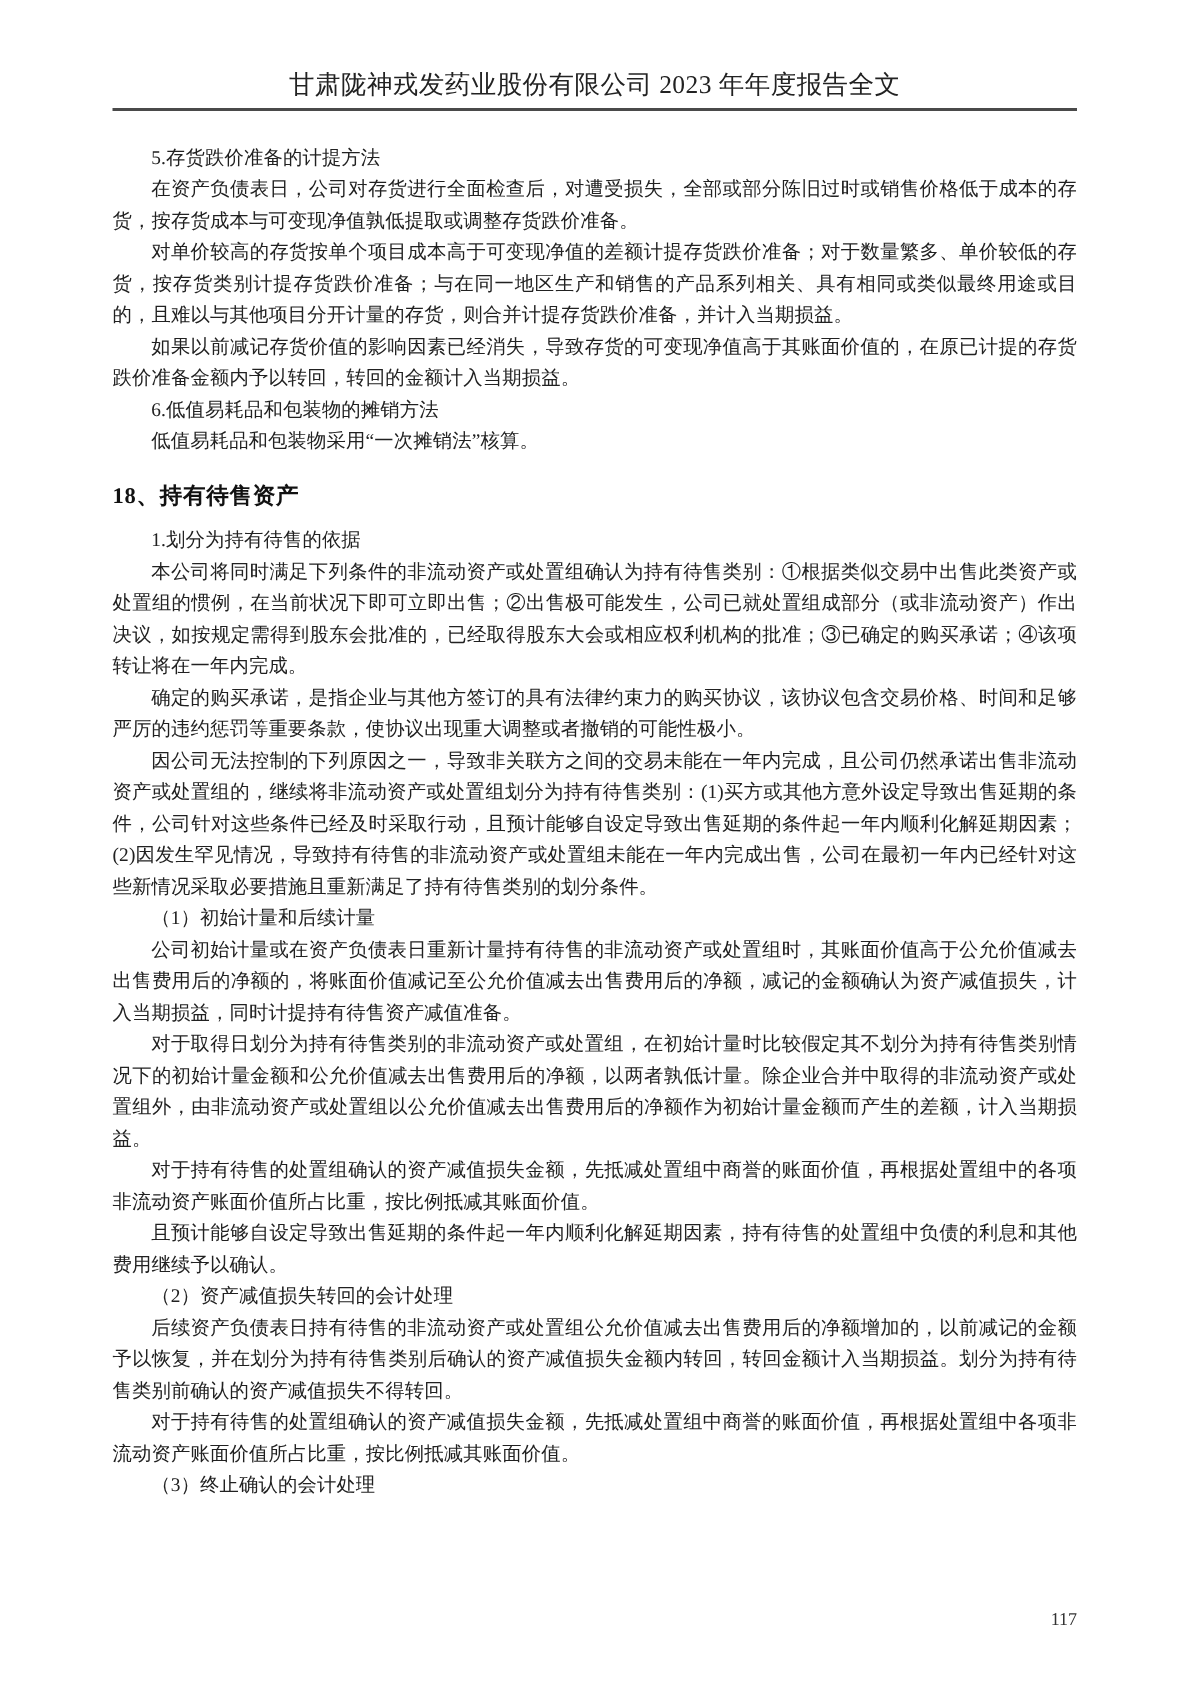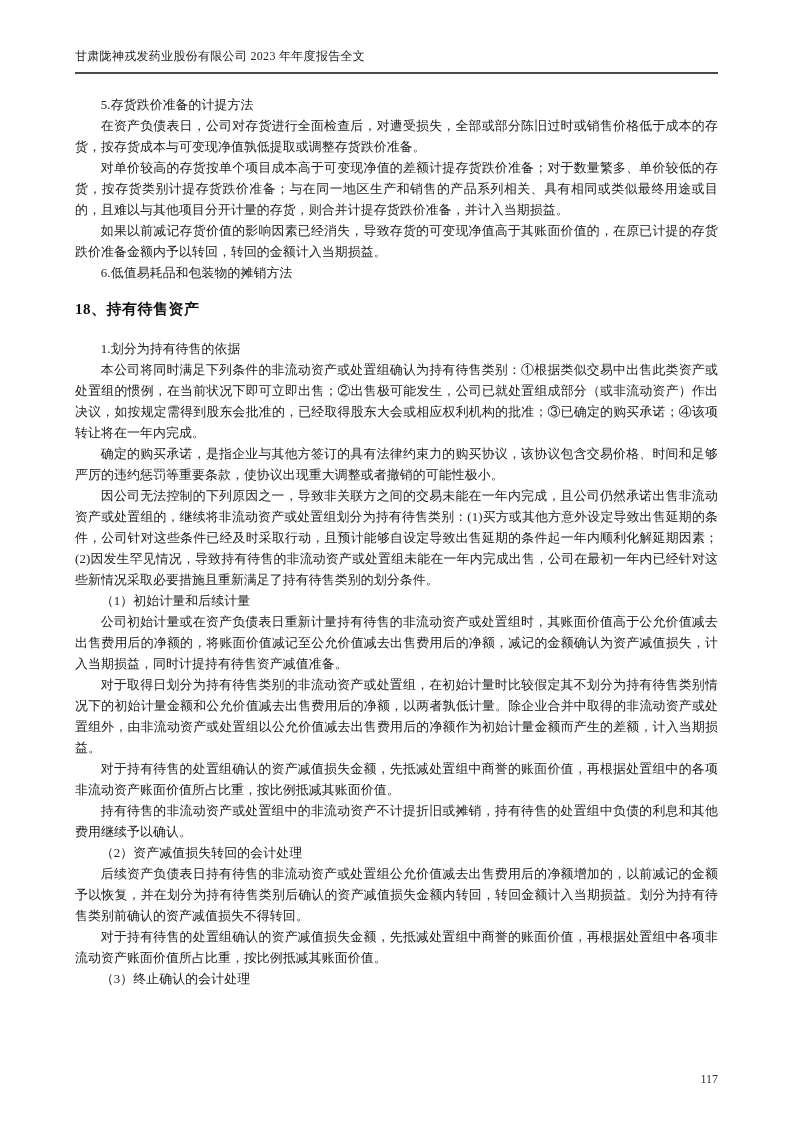--- a/index.html
+++ b/index.html
@@ -16,22 +16,22 @@
     background: #ffffff;
     overflow: hidden;
   }
   .content {
     position: absolute;
     left: 75px;
     top: 48px;
     width: 643px;
   }
   .report-header {
-    text-align: left;
-    font-size: 12px;
+    text-align: center;
+    font-size: 17px;
     line-height: 17px;
     color: #222222;
     padding-bottom: 7px;
     letter-spacing: 0.3px;
   }
   .header-rule {
     width: 100%;
     height: 2px;
     background: #4a4a4a;
     border: none;
@@ -45,21 +45,21 @@
     margin: 0;
     font-size: 12.9px;
     line-height: 21px;
     text-indent: 2em;
     text-align: justify;
     letter-spacing: 0.1px;
   }
   .document-body h2.heading {
     font-size: 15px;
     font-weight: bold;
-    margin: 16px 0 20px 0;
+    margin: 16px 0 10px 0;
     text-indent: 0;
     color: #111111;
     letter-spacing: 0.5px;
   }
   .page-number {
     position: absolute;
     top: 1072px;
     right: 75px;
     font-size: 12px;
     color: #333333;
@@ -73,30 +73,31 @@
     <div class="report-header">
       <span>甘肃陇神戎发药业股份有限公司 2023 年年度报告全文</span>
     </div>
     <div class="header-rule"></div>
     <div class="document-body">
         <p class="paragraph">5.存货跌价准备的计提方法</p>
         <p class="paragraph">在资产负债表日，公司对存货进行全面检查后，对遭受损失，全部或部分陈旧过时或销售价格低于成本的存货，按存货成本与可变现净值孰低提取或调整存货跌价准备。</p>
         <p class="paragraph">对单价较高的存货按单个项目成本高于可变现净值的差额计提存货跌价准备；对于数量繁多、单价较低的存货，按存货类别计提存货跌价准备；与在同一地区生产和销售的产品系列相关、具有相同或类似最终用途或目的，且难以与其他项目分开计量的存货，则合并计提存货跌价准备，并计入当期损益。</p>
         <p class="paragraph">如果以前减记存货价值的影响因素已经消失，导致存货的可变现净值高于其账面价值的，在原已计提的存货跌价准备金额内予以转回，转回的金额计入当期损益。</p>
         <p class="paragraph">6.低值易耗品和包装物的摊销方法</p>
+        <p class="paragraph">低值易耗品和包装物采用“一次摊销法”核算。</p>
         <h2 class="heading">18、持有待售资产</h2>
         <p class="paragraph">1.划分为持有待售的依据</p>
         <p class="paragraph">本公司将同时满足下列条件的非流动资产或处置组确认为持有待售类别：①根据类似交易中出售此类资产或处置组的惯例，在当前状况下即可立即出售；②出售极可能发生，公司已就处置组成部分（或非流动资产）作出决议，如按规定需得到股东会批准的，已经取得股东大会或相应权利机构的批准；③已确定的购买承诺；④该项转让将在一年内完成。</p>
         <p class="paragraph">确定的购买承诺，是指企业与其他方签订的具有法律约束力的购买协议，该协议包含交易价格、时间和足够严厉的违约惩罚等重要条款，使协议出现重大调整或者撤销的可能性极小。</p>
         <p class="paragraph">因公司无法控制的下列原因之一，导致非关联方之间的交易未能在一年内完成，且公司仍然承诺出售非流动资产或处置组的，继续将非流动资产或处置组划分为持有待售类别：(1)买方或其他方意外设定导致出售延期的条件，公司针对这些条件已经及时采取行动，且预计能够自设定导致出售延期的条件起一年内顺利化解延期因素；(2)因发生罕见情况，导致持有待售的非流动资产或处置组未能在一年内完成出售，公司在最初一年内已经针对这些新情况采取必要措施且重新满足了持有待售类别的划分条件。</p>
         <p class="paragraph">（1）初始计量和后续计量</p>
         <p class="paragraph">公司初始计量或在资产负债表日重新计量持有待售的非流动资产或处置组时，其账面价值高于公允价值减去出售费用后的净额的，将账面价值减记至公允价值减去出售费用后的净额，减记的金额确认为资产减值损失，计入当期损益，同时计提持有待售资产减值准备。</p>
         <p class="paragraph">对于取得日划分为持有待售类别的非流动资产或处置组，在初始计量时比较假定其不划分为持有待售类别情况下的初始计量金额和公允价值减去出售费用后的净额，以两者孰低计量。除企业合并中取得的非流动资产或处置组外，由非流动资产或处置组以公允价值减去出售费用后的净额作为初始计量金额而产生的差额，计入当期损益。</p>
         <p class="paragraph">对于持有待售的处置组确认的资产减值损失金额，先抵减处置组中商誉的账面价值，再根据处置组中的各项非流动资产账面价值所占比重，按比例抵减其账面价值。</p>
-        <p class="paragraph">持有待售的非流动资产或处置组中的非流动资产不计提折旧或摊销，持有待售的处置组中负债的利息和其他费用继续予以确认。</p>
+        <p class="paragraph">且预计能够自设定导致出售延期的条件起一年内顺利化解延期因素，持有待售的处置组中负债的利息和其他费用继续予以确认。</p>
         <p class="paragraph">（2）资产减值损失转回的会计处理</p>
         <p class="paragraph">后续资产负债表日持有待售的非流动资产或处置组公允价值减去出售费用后的净额增加的，以前减记的金额予以恢复，并在划分为持有待售类别后确认的资产减值损失金额内转回，转回金额计入当期损益。划分为持有待售类别前确认的资产减值损失不得转回。</p>
         <p class="paragraph">对于持有待售的处置组确认的资产减值损失金额，先抵减处置组中商誉的账面价值，再根据处置组中各项非流动资产账面价值所占比重，按比例抵减其账面价值。</p>
         <p class="paragraph">（3）终止确认的会计处理</p>
       </div>
   </div>
   <div class="page-number">117</div>
 </div>
 
 </body></html>

